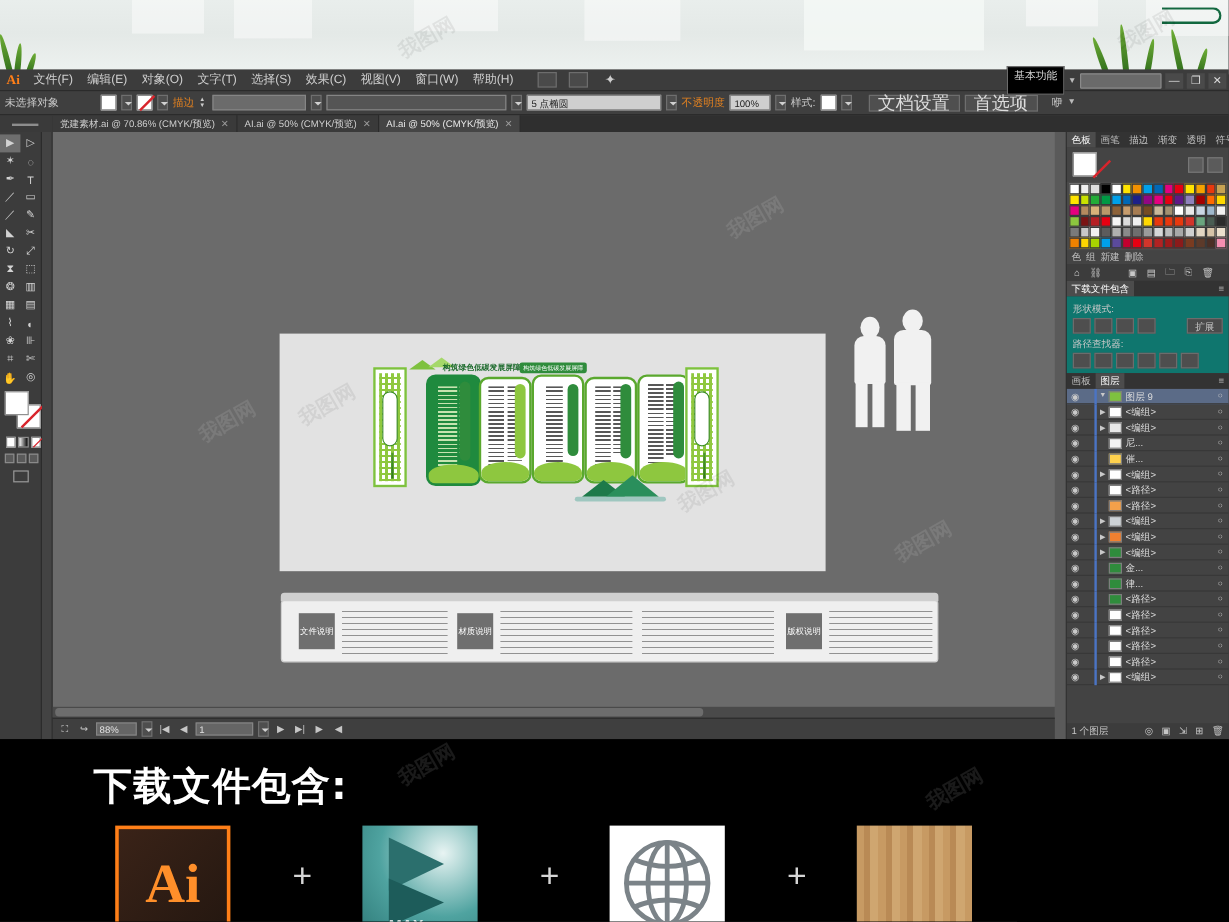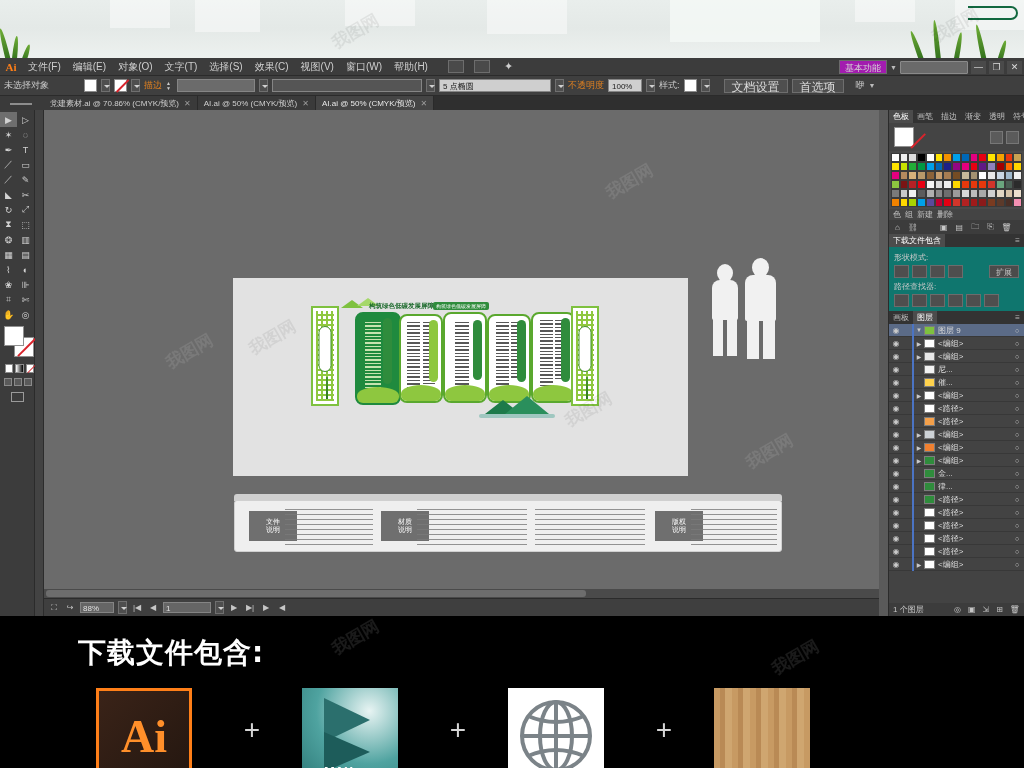--- a/index.html
+++ b/index.html
@@ -46,21 +46,21 @@
     width:22px; height:18px; color:#ff7f18; font-weight:bold; font-size:11px;
     display:flex; align-items:center; justify-content:center;
     font-family:"Liberation Serif",serif;
   }
   .menu-item {
     padding:0 6px; height:18px; line-height:18px; font-size:10px; color:#cfcfcf;
     white-space:nowrap;
   }
   #menu-right { position:absolute; right:2px; top:0; height:18px; display:flex; align-items:center; gap:3px; }
   .mb-box { width:16px; height:13px; border:1px solid #6d6d6d; background:#4a4a4a; }
-  .mb-ws  { padding:0 5px; height:14px; line-height:14px; background:#a21caf;
+  .mb-ws  { padding:0 5px; height:24px; line-height:14px; background:#000000;
             border:1px solid #6b6b6b; font-size:9px; color:#d6d6d6; }
   .win-btn { width:15px; height:13px; background:#4a4a4a; color:#ddd; font-size:9px;
              display:flex; align-items:center; justify-content:center; }
   #search-box { width:68px; height:13px; background:#6a6a6a; border:1px solid #8a8a8a; border-radius:1px; }
 
   
   #controlbar {
     height:20px; background:#3f3f3f; border-bottom:1px solid #2b2b2b;
     display:flex; align-items:center; padding:0 4px; gap:4px;
   }
@@ -72,21 +72,21 @@
                   background:#d8242c; transform:rotate(-45deg); transform-origin:center; }
   .caret { width:9px; height:13px; background:#4e4e4e; border:1px solid #6f6f6f;
            position:relative; }
   .caret:after{ content:""; position:absolute; left:2px; top:5px; border:3px solid transparent;
                 border-top-color:#d0d0d0; }
   .field { height:13px; background:#6b6b6b; border:1px solid #858585; }
   .field.light { background:#cfcfcf; color:#222; font-size:8px; line-height:13px; padding:0 3px; }
   .field.dark  { background:#555; }
   .stepper { width:7px; height:13px; display:flex; flex-direction:column; justify-content:center; }
   .btn-flat { height:14px; line-height:14px; padding:0 7px; background:#4f4f4f;
-              border:1px solid #6e6e6e; font-size:12px; color:#dcdcdc; }
+              border:1px solid #6e6e6e; font-size:15px; color:#dcdcdc; }
 
   
   #tabbar { height:14px; background:#2f2f2f; display:flex; align-items:stretch; }
   #tab-grip { width:44px; background:#3a3a3a; position:relative; }
   #tab-grip:after{ content:""; position:absolute; left:10px; top:7px; width:22px; height:2px; background:#8d8d8d; }
   .doc-tab {
     display:flex; align-items:center; gap:5px; padding:0 6px;
     background:#3a3a3a; border-right:1px solid #2a2a2a; font-size:8px; color:#cfcfcf;
     white-space:nowrap;
   }
@@ -186,22 +186,22 @@
     border-bottom:8px solid #7ec13f;
   }
 
   
   .person { position:absolute; background:#f1f1f1; }
 
   
   #strip { position:absolute; left:190px; top:390px; width:548px; height:52px;
            background:#efefef; border:1px solid #d0d0d0; border-radius:3px; }
   .strip-badge {
-    position:absolute; top:10px; width:48px; height:30px; background:#6f6f6f; color:#fff;
-    font-size:7px; display:flex; flex-direction:column; align-items:center;
+    position:absolute; top:10px; width:30px; height:30px; background:#6f6f6f; color:#fff;
+    font-size:7px; display:flex; flex-direction:row; align-items:center;
     justify-content:center; line-height:1.15; font-family:"DejaVu Sans",sans-serif;
   }
   .strip-lines {
     position:absolute; top:8px; height:36px;
     background:repeating-linear-gradient(180deg,#7a7a7a 0 1.2px,transparent 1.2px 5px);
     opacity:.8;
   }
   #strip-cap { position:absolute; left:190px; top:384px; width:548px; height:7px;
                background:#cfcfcf; border-radius:3px 3px 0 0; }
 
@@ -260,21 +260,21 @@
   .l-bar { width:2px; height:13px; background:#4b74c4; }
   .l-arrow { width:10px; text-align:center; font-size:6px; color:#c9c9c9; }
   .l-thumb { width:11px; height:9px; border:1px solid #7d7d7d; background:#fff; margin-right:3px; }
   .l-name { flex:1; white-space:nowrap; overflow:hidden; }
   .l-target { width:14px; text-align:center; color:#c9c9c9; font-size:7px; }
   #layer-foot { height:13px; background:#3c3c3c; display:flex; align-items:center;
                 font-size:8px; color:#c6c6c6; padding:0 4px; gap:7px; }
 
   
   #promo { position:absolute; left:0; top:616px; width:1024px; height:152px; background:#000; }
-  #promo-title { position:absolute; left:78px; top:18px; font-size:28px; color:#fff;
+  #promo-title { position:absolute; left:78px; top:18px; font-size:32px; color:#fff;
                  font-weight:bold; font-family:"DejaVu Sans",sans-serif; letter-spacing:1px; }
   #promo-row { position:absolute; left:96px; top:72px; width:830px; height:80px;
                display:flex; align-items:flex-start; }
   .promo-slot { width:106px; height:92px; }
   .plus { width:100px; text-align:center; color:#d5d5d5; font-size:28px; line-height:84px; }
   .icon-ai { width:96px; height:92px; background:linear-gradient(135deg,#3a2318,#241710);
              border:3px solid #ff7f18; position:relative; }
   .icon-ai span { position:absolute; left:50%; top:52%; transform:translate(-50%,-50%);
                   color:#ff8f2a; font-size:46px; font-weight:bold;
                   font-family:"Liberation Serif",serif; }

